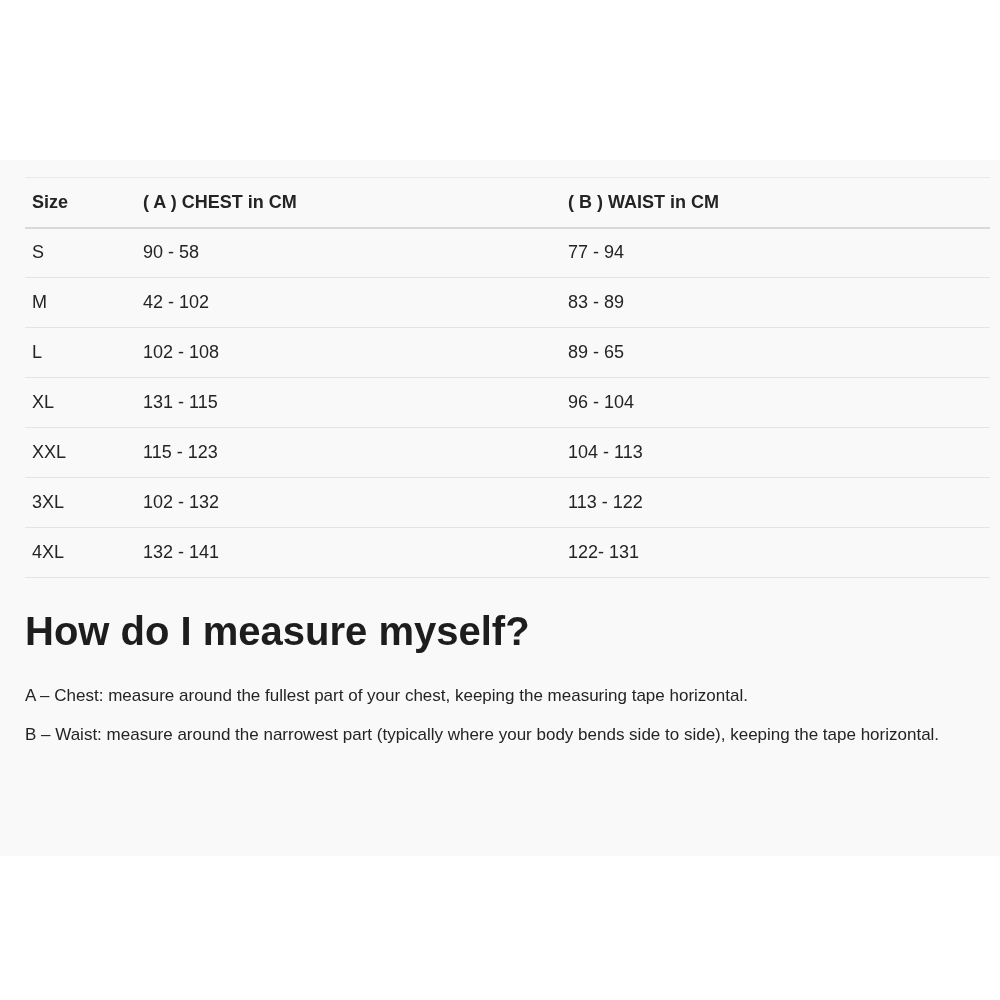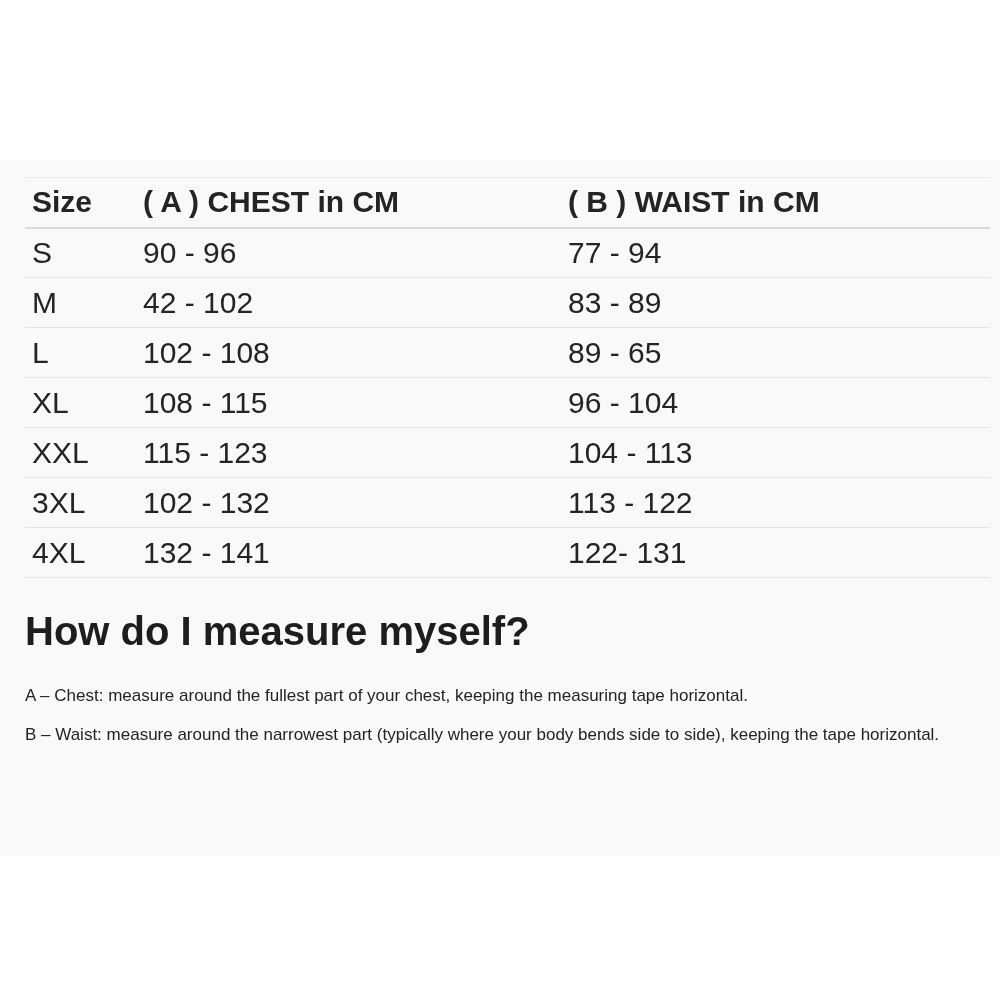--- a/index.html
+++ b/index.html
@@ -23,21 +23,21 @@
     border-collapse: collapse;
     table-layout: fixed;
     margin-left: 25px;
     width: 965px;
     border-top: 1px solid #e9e9e9;
   }
   .size-table th,
   .size-table td {
     text-align: left;
     vertical-align: middle;
-    font-size: 30px;
+    font-size: 18px;
     height: 50px;
     box-sizing: border-box;
     padding: 0 0 0 7px;
     color: #242424;
     white-space: nowrap;
     overflow: hidden;
   }
   .size-table th {
     font-weight: 700;
     border-bottom: 2px solid #d9d9d9;
@@ -83,36 +83,36 @@
     <thead>
       <tr>
         <th>Size</th>
         <th>( A ) CHEST in CM</th>
         <th>( B ) WAIST in CM</th>
       </tr>
     </thead>
     <tbody>
       <tr>
         <td>S</td>
-        <td>90 - 96</td>
+        <td>90 - 58</td>
         <td>77 - 94</td>
       </tr>
       <tr>
         <td>M</td>
         <td>42 - 102</td>
         <td>83 - 89</td>
       </tr>
       <tr>
         <td>L</td>
         <td>102 - 108</td>
         <td>89 - 65</td>
       </tr>
       <tr>
         <td>XL</td>
-        <td>108 - 115</td>
+        <td>131 - 115</td>
         <td>96 - 104</td>
       </tr>
       <tr>
         <td>XXL</td>
         <td>115 - 123</td>
         <td>104 - 113</td>
       </tr>
       <tr>
         <td>3XL</td>
         <td>102 - 132</td>

